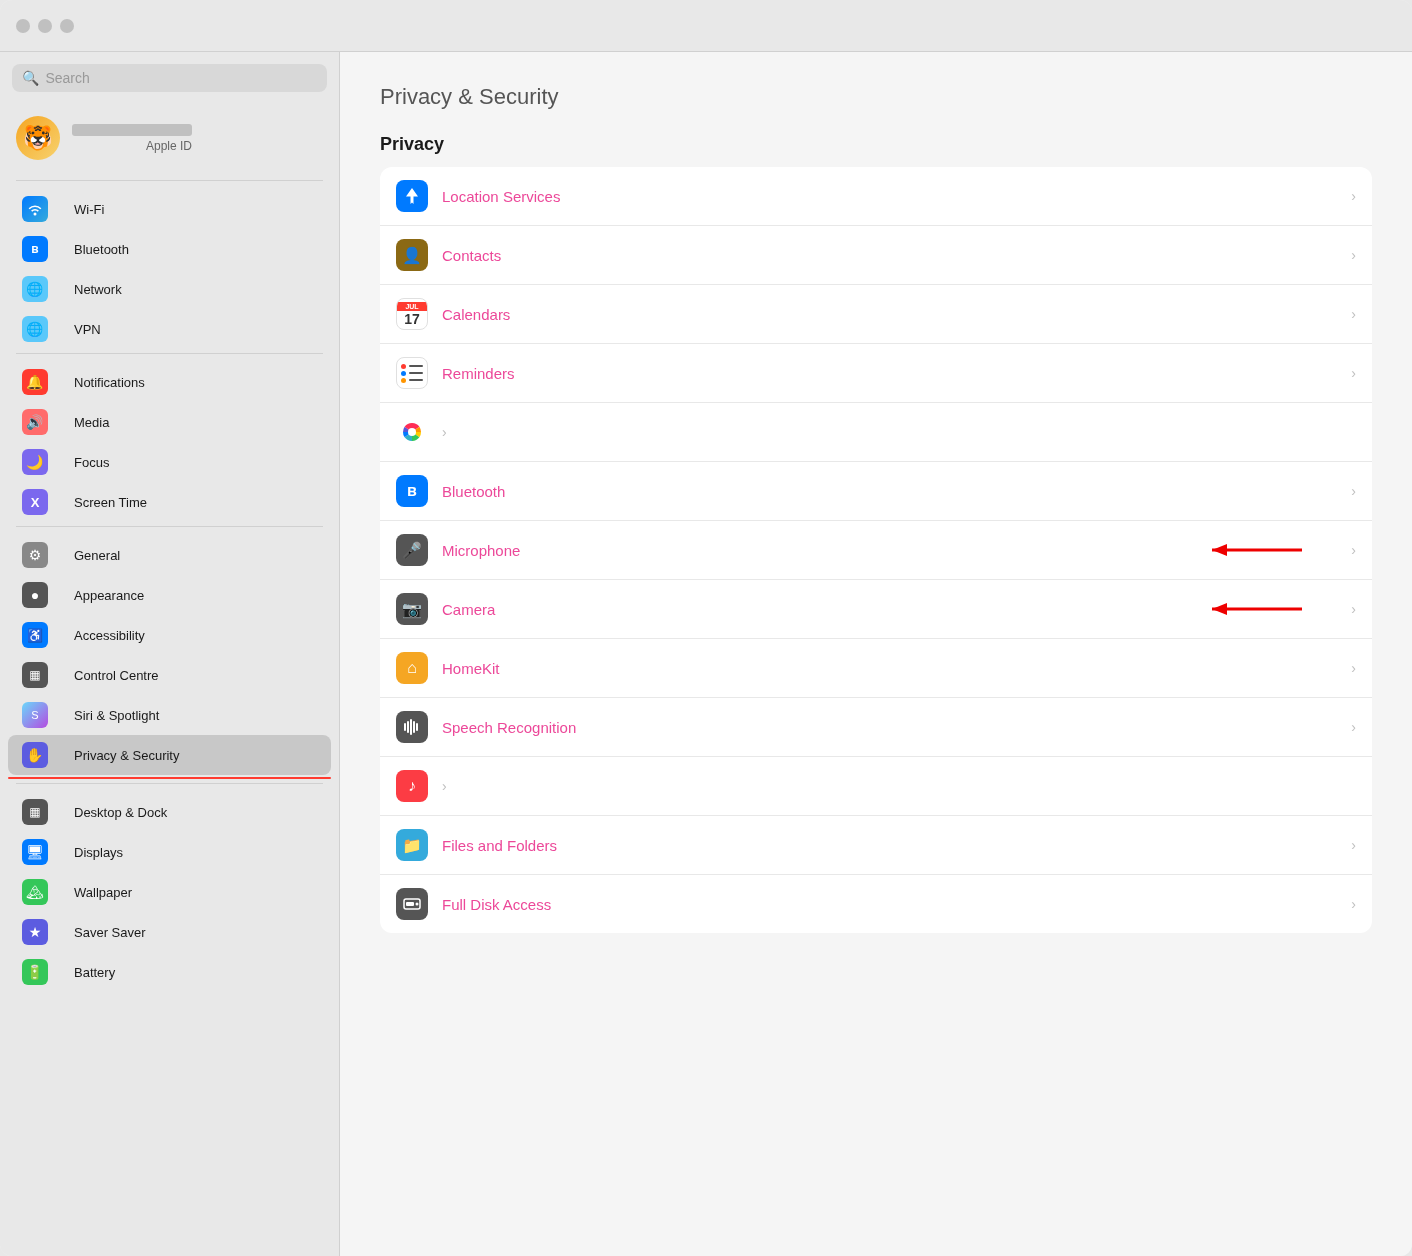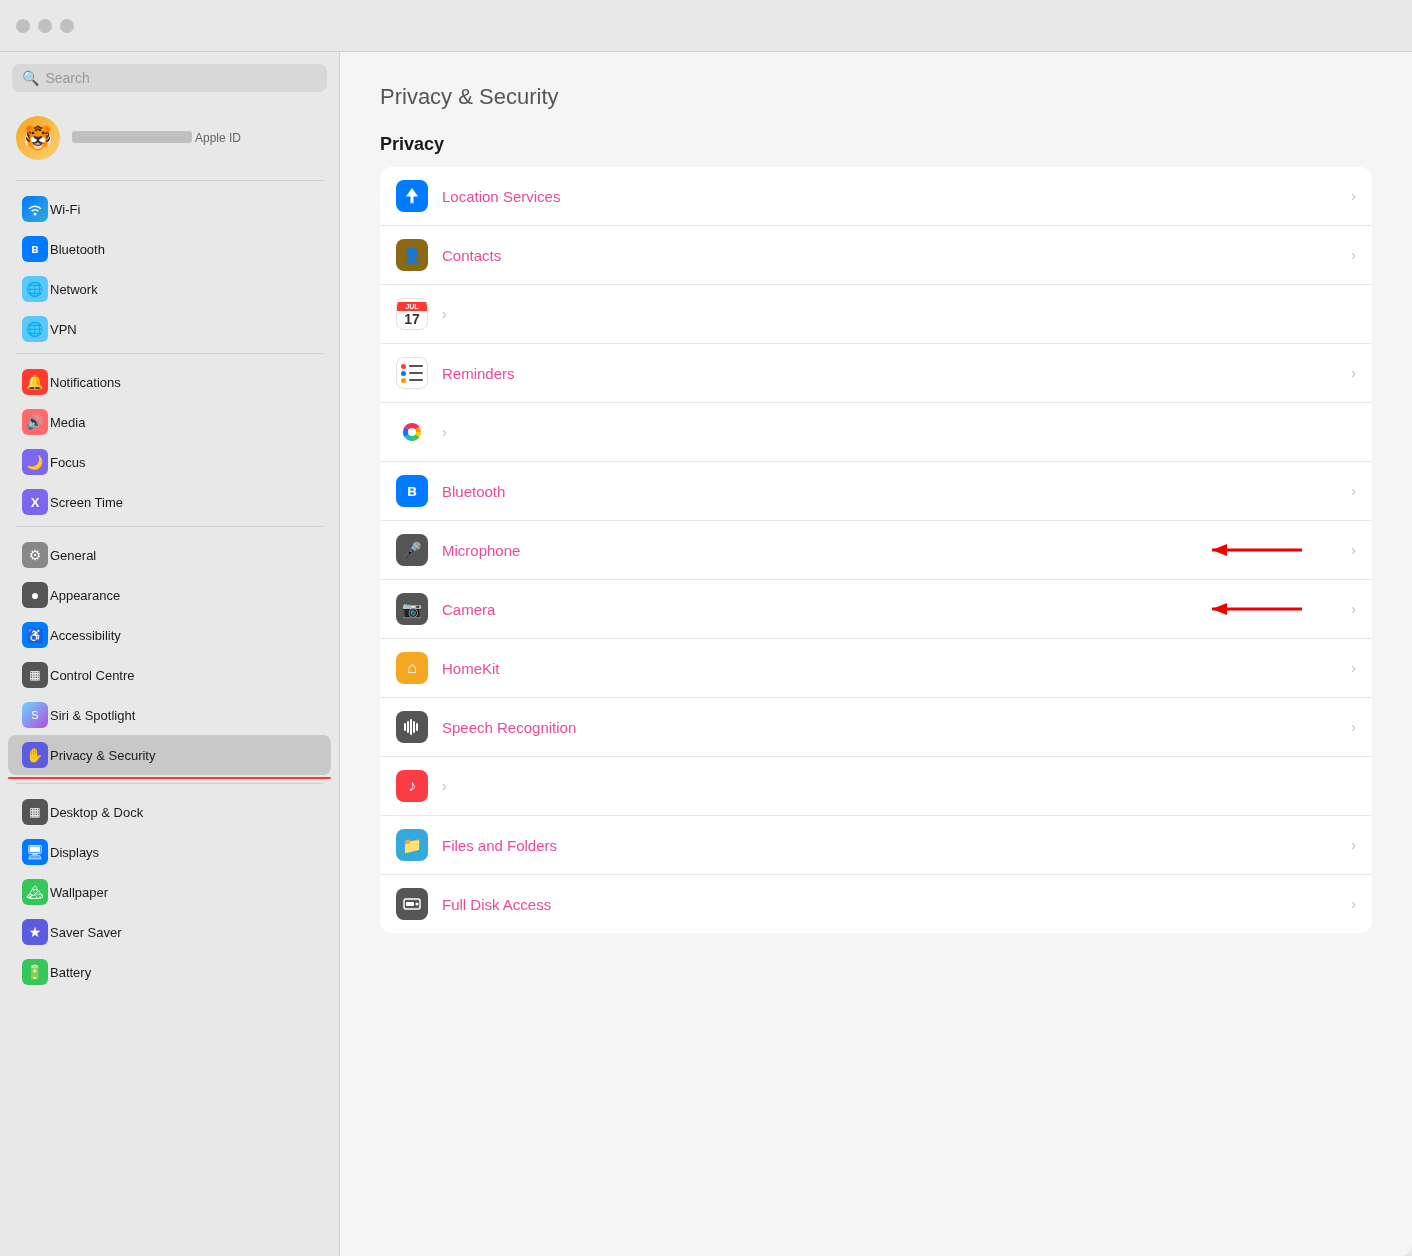--- a/index.html
+++ b/index.html
@@ -96,22 +96,23 @@
       background: linear-gradient(135deg, #f5a623, #f7d26e);
       display: flex;
       align-items: center;
       justify-content: center;
       font-size: 24px;
       flex-shrink: 0;
     }
 
     .apple-id-info {
       display: flex;
-      flex-direction: row;
+      flex-direction: column;
       gap: 3px;
+      align-items: flex-end;
     }
 
     .apple-id-name-blur {
       width: 120px;
       height: 12px;
       background: #c0c0c0;
       border-radius: 3px;
     }
 
     .apple-id-label {
@@ -129,21 +130,21 @@
     
     .sidebar-group {
       margin-bottom: 4px;
     }
 
     
     .sidebar-item {
       display: flex;
       align-items: center;
       padding: 7px 14px;
-      gap: 2px;
+      gap: 26px;
       cursor: pointer;
       border-radius: 8px;
       margin: 0 8px;
     }
 
     .sidebar-item.active {
       background: #c8c8c8;
     }
 
     .sidebar-item-icon {
@@ -477,20 +478,21 @@
           <div class="settings-item-icon si-contacts" style="font-size:16px;">👤</div>
           <span class="settings-item-label">Contacts</span>
           <span class="chevron">›</span>
         </div>
 
         <div class="settings-item">
           <div class="settings-item-icon calendar-icon">
             <div class="cal-header">JUL</div>
             <div class="cal-date">17</div>
           </div>
+          <span class="settings-item-label">Calendars</span>
           <span class="chevron">›</span>
         </div>
 
         <div class="settings-item">
           <div class="settings-item-icon" style="background:white;border:1px solid #e0e0e0;">
             <div class="reminders-icon">
               <div class="reminder-dot-row">
                   <div class="r-dot r-dot-red"></div>
                   <div class="r-line"></div>
                 </div>

